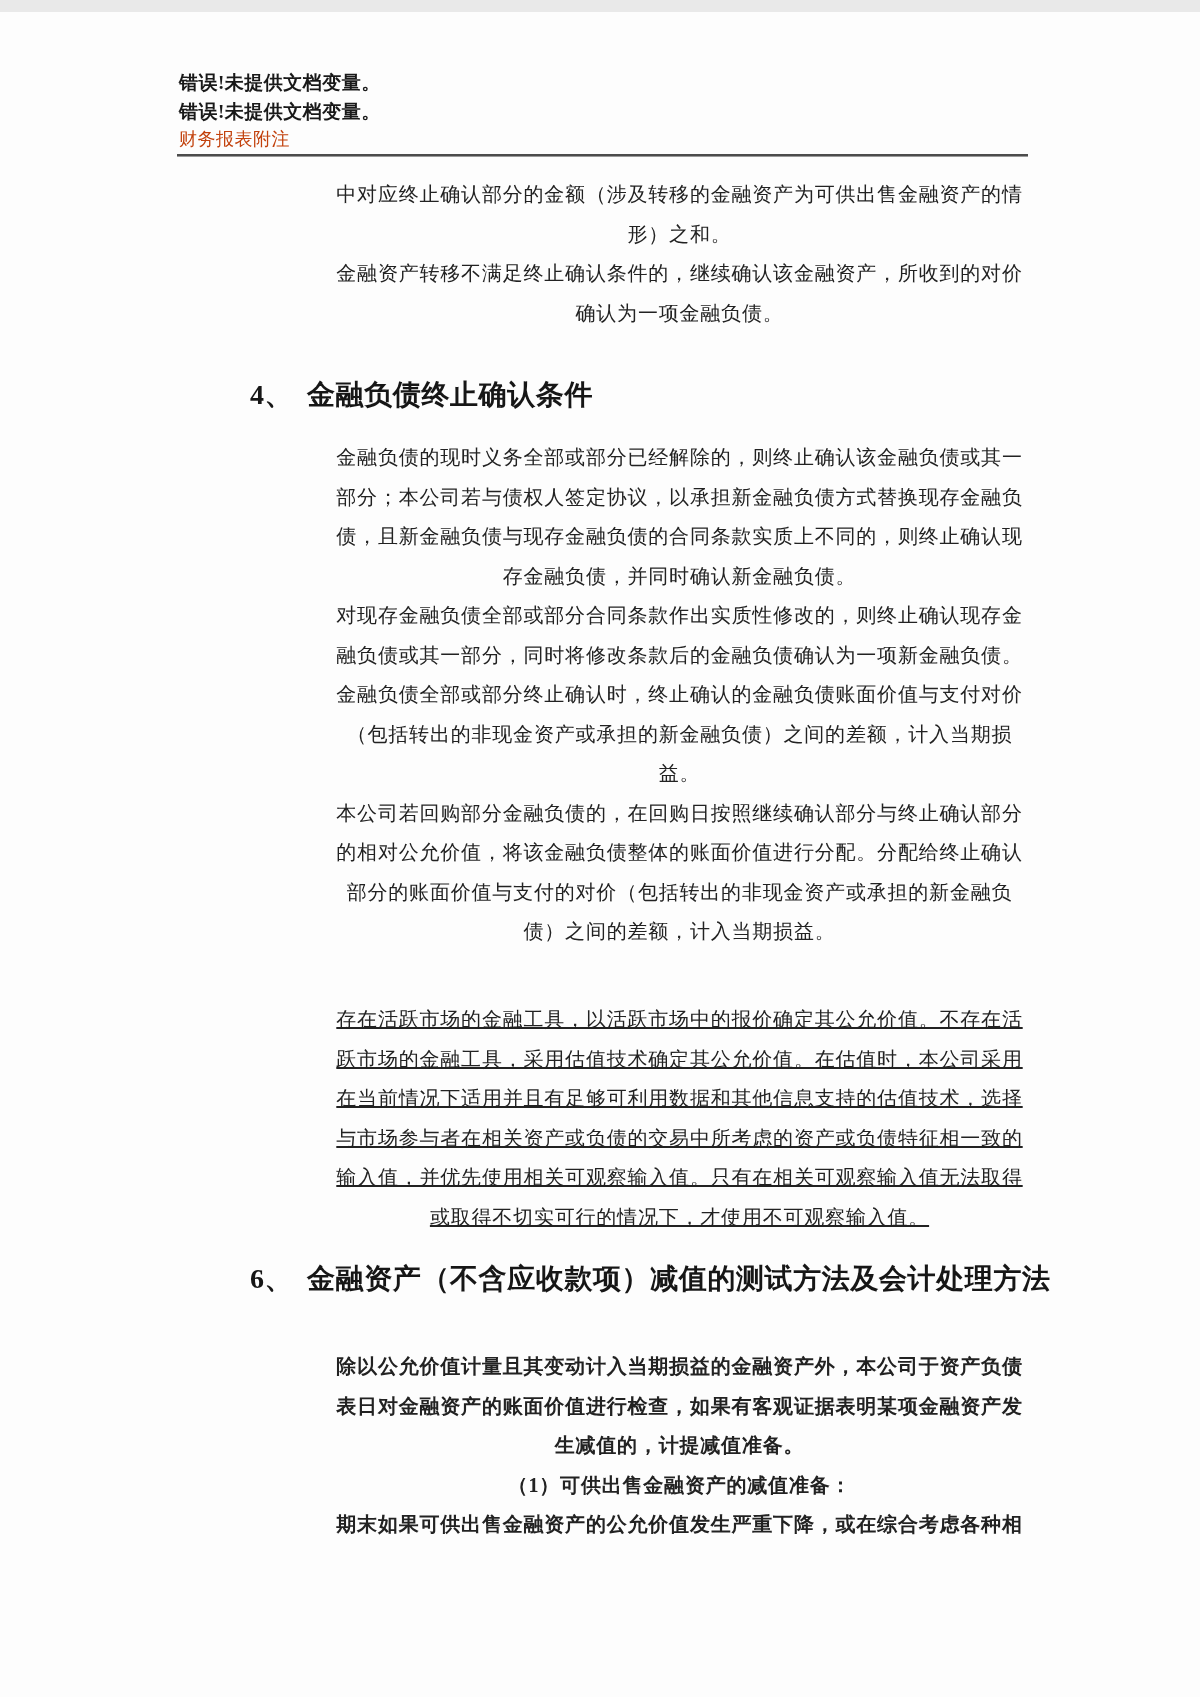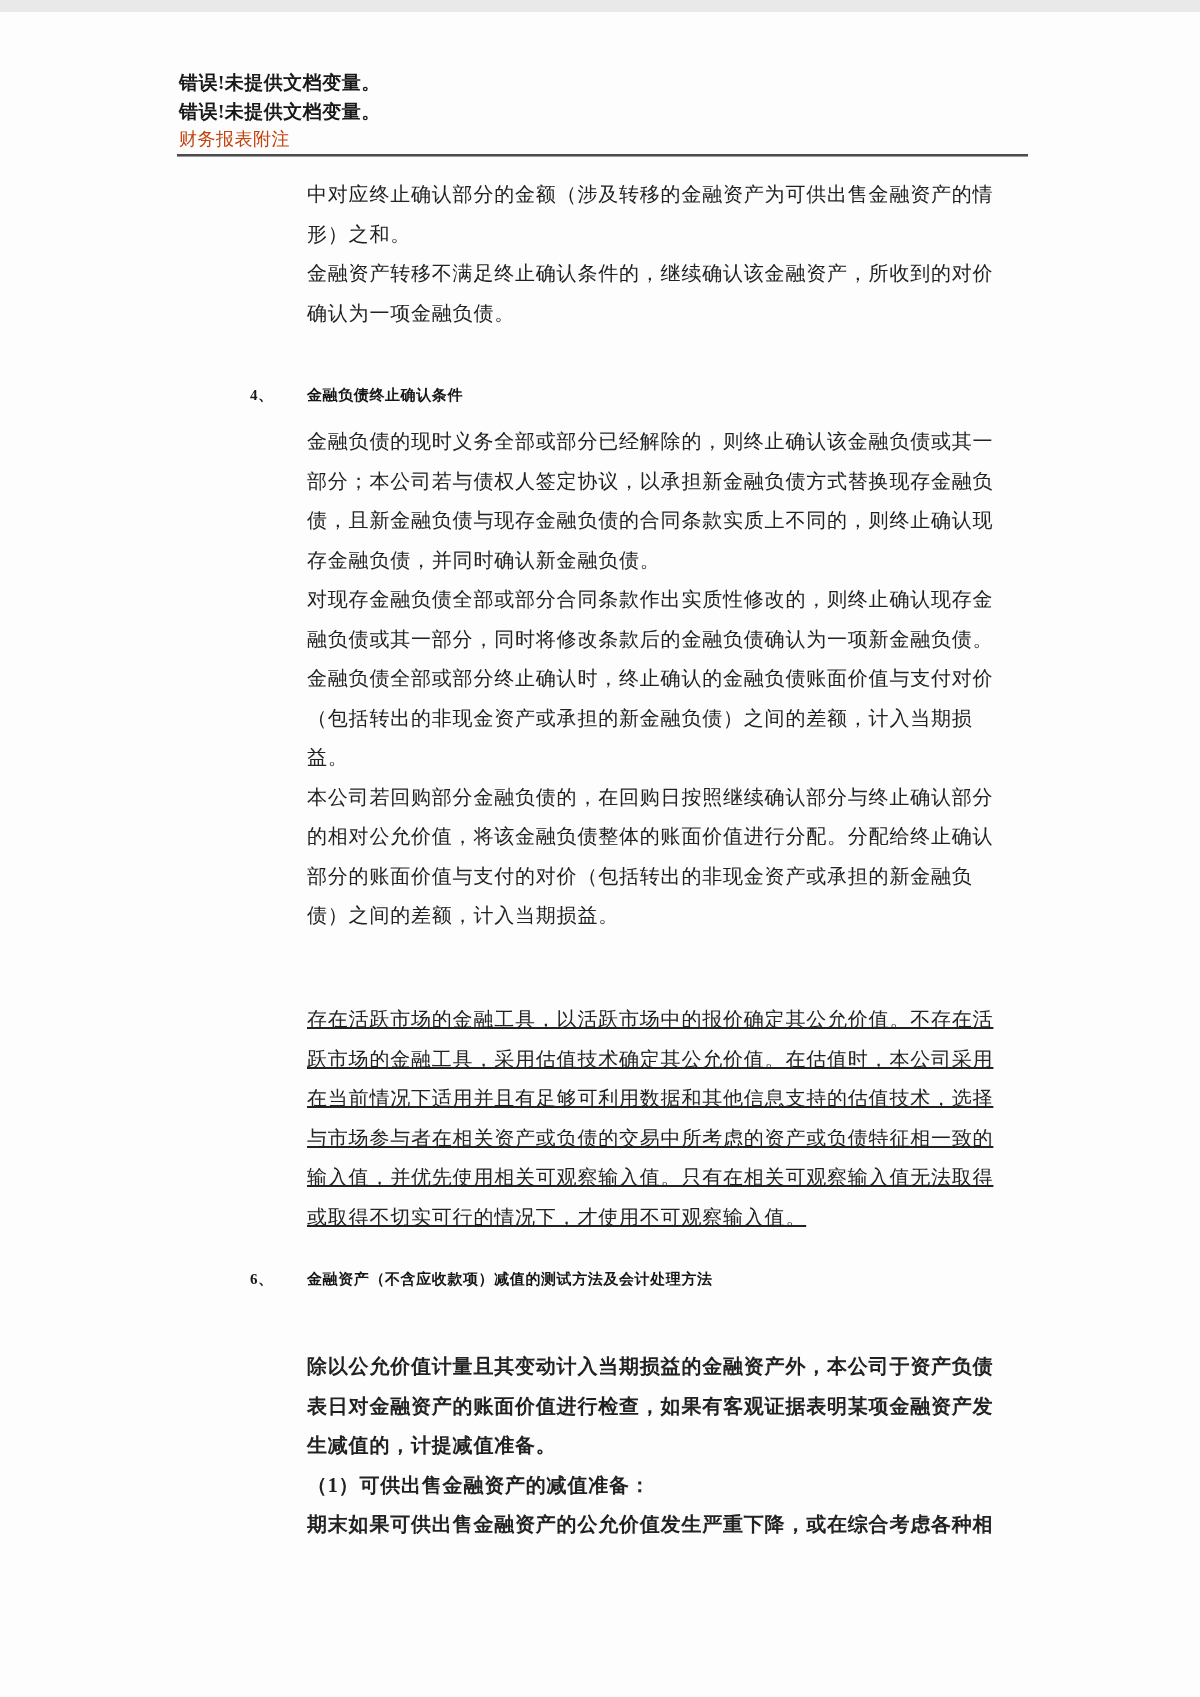--- a/index.html
+++ b/index.html
@@ -39,38 +39,38 @@
   }
   
   .para {
     position: absolute;
     left: 307px;
     width: 745px;
     font-size: 20px;
     line-height: 39.5px;
     letter-spacing: 0.8px;
     white-space: pre-line;      
-    text-align: left;
+    text-align: center;
     color: #222222;
   }
   
   .sec-head {
     position: absolute;
     left: 250px;
     font-weight: bold;
-    font-size: 15px;
+    font-size: 28px;
     line-height: 30px;
     letter-spacing: 0.6px;
     color: #161616;
     white-space: nowrap;
   }
   .sec-head .sec-num { display: inline-block; width: 57px; }
   #para-intro { top: 163px; }
   #head-4 { top: 368px; }
-  #para-4  { top: 410px; }
+  #para-4  { top: 426px; }
   #head-5 { top: 978px; }
   #para-5  { top: 988px; text-decoration: underline; }
   #head-6 { top: 1252px; }
   #para-6  { top: 1335px; font-weight: bold; }
 </style>
 </head>
 <body>
 
 <div class="page">
 

